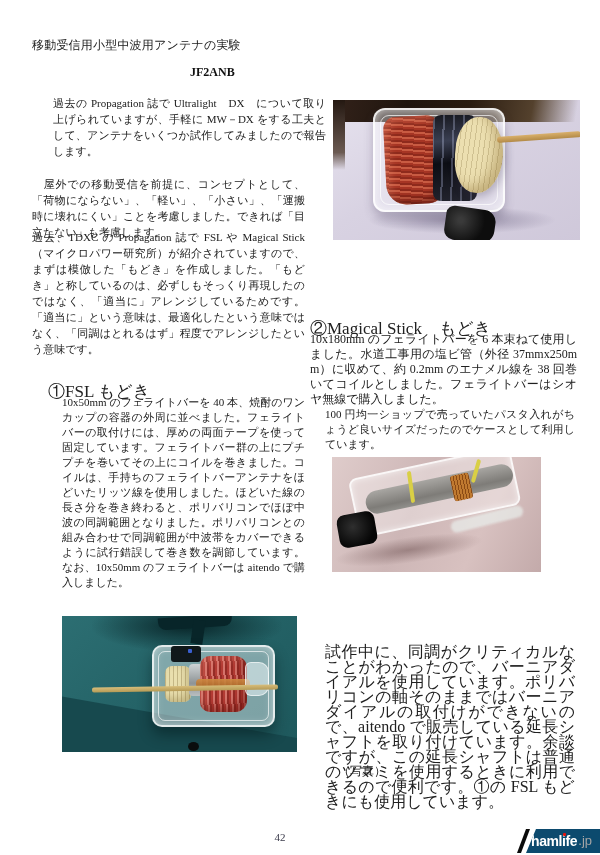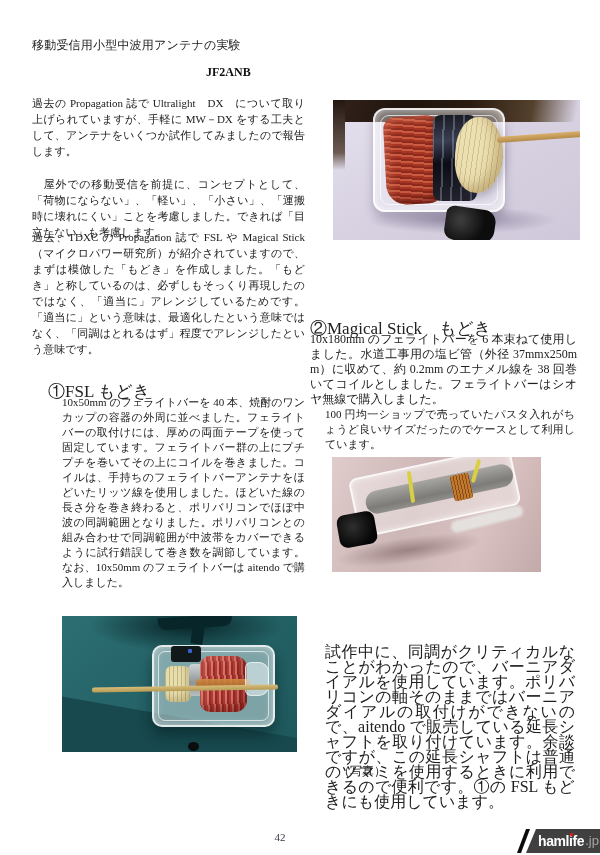--- a/index.html
+++ b/index.html
@@ -1,25 +1,25 @@
 <!DOCTYPE html>
 <html lang="ja"><head>
 <meta charset="utf-8">
 <style>
   * { margin:0; padding:0; box-sizing:border-box; }
   html,body { width:600px; height:855px; background:#ffffff; }
   body { position:relative; font-family:"Liberation Serif","DejaVu Serif",serif; color:#1c1c1c; overflow:hidden; }
   .abs { position:absolute; }
 
   .doc-title { left:32px; top:37px; font-size:12px; letter-spacing:0.2px; color:#1b1b1b; }
-  .doc-author { left:206px; top:65px; font-size:12px; font-weight:bold; color:#111; }
+  .doc-author { left:190px; top:65px; font-size:12px; font-weight:bold; color:#111; }
 
   .para { text-align:justify; word-break:break-all; color:#202020; }
   .intro-p { left:32px; width:273px; font-size:11px; line-height:16px; }
-  #p1 { top:95px; }
+  #p1 { top:95px;margin-left:21px; }
   #p2 { top:176px; }
   #p3 { top:229px; }
 
   .sec-heading { font-size:17px; color:#202020; }
   #s1-heading { left:48px; top:380px; }
   #s1-body { left:62px; top:395px; width:243px; font-size:11px; line-height:15px; }
 
   #s2-heading { left:310px; top:317px; }
   #s2-body  { left:310px; top:332px; width:267px; font-size:12px; line-height:15px; }
   #s2-body2 { left:325px; top:407px; width:250px; font-size:11px; line-height:15px; }
@@ -105,23 +105,23 @@
     background:linear-gradient(180deg,#d7bd7a,#b59a55); }
   .p3-comp { left:109px; top:30px; width:30px; height:16px; background:#10181a; border-radius:3px; }
   .p3-comp-dot { left:126px; top:33px; width:4px; height:4px; background:#3a5fd0; border-radius:1px; }
   .p3-dot { left:126px; top:126px; width:11px; height:9px; background:#0a0d0d; border-radius:50%; }
 
   
   .pageno { left:0; top:831px; width:560px; text-align:center; font-size:11px; color:#3a3a4a; }
   .logo { left:auto; right:0; top:829px; width:84px; height:24px; }
   .logo-sliver { position:absolute; left:1px; top:0; width:13px; height:24px; background:#0b0b0b;
     clip-path:polygon(9px 0, 13px 0, 4px 100%, 0 100%); }
-  .logo-main { position:absolute; left:10px; right:0; top:0; height:24px; background:#404040;
+  .logo-main { position:absolute; left:10px; right:0; top:0; height:24px; background:#0c4a6e;
     clip-path:polygon(10px 0, 100% 0, 100% 100%, 0 100%);
-    display:flex; align-items:center; padding:0 8px 0 12px; }
+    display:flex; align-items:center; justify-content:flex-end; padding:0 8px 0 12px; }
   .lg-b { color:#ffffff; font-family:"Liberation Sans","DejaVu Sans",sans-serif; font-weight:bold;
     font-size:14px; letter-spacing:-0.4px; line-height:24px; }
   .lg-i { position:relative; }
   .lg-i::after { content:""; position:absolute; left:0.5px; top:3.5px; width:3.5px; height:3.5px;
     background:#e8140c; border-radius:1px; }
   .lg-jp { color:#a5a5a5; font-family:"Liberation Sans","DejaVu Sans",sans-serif;
     font-size:13px; margin-left:1px; line-height:24px; }
 </style>
 </head>
 <body>

